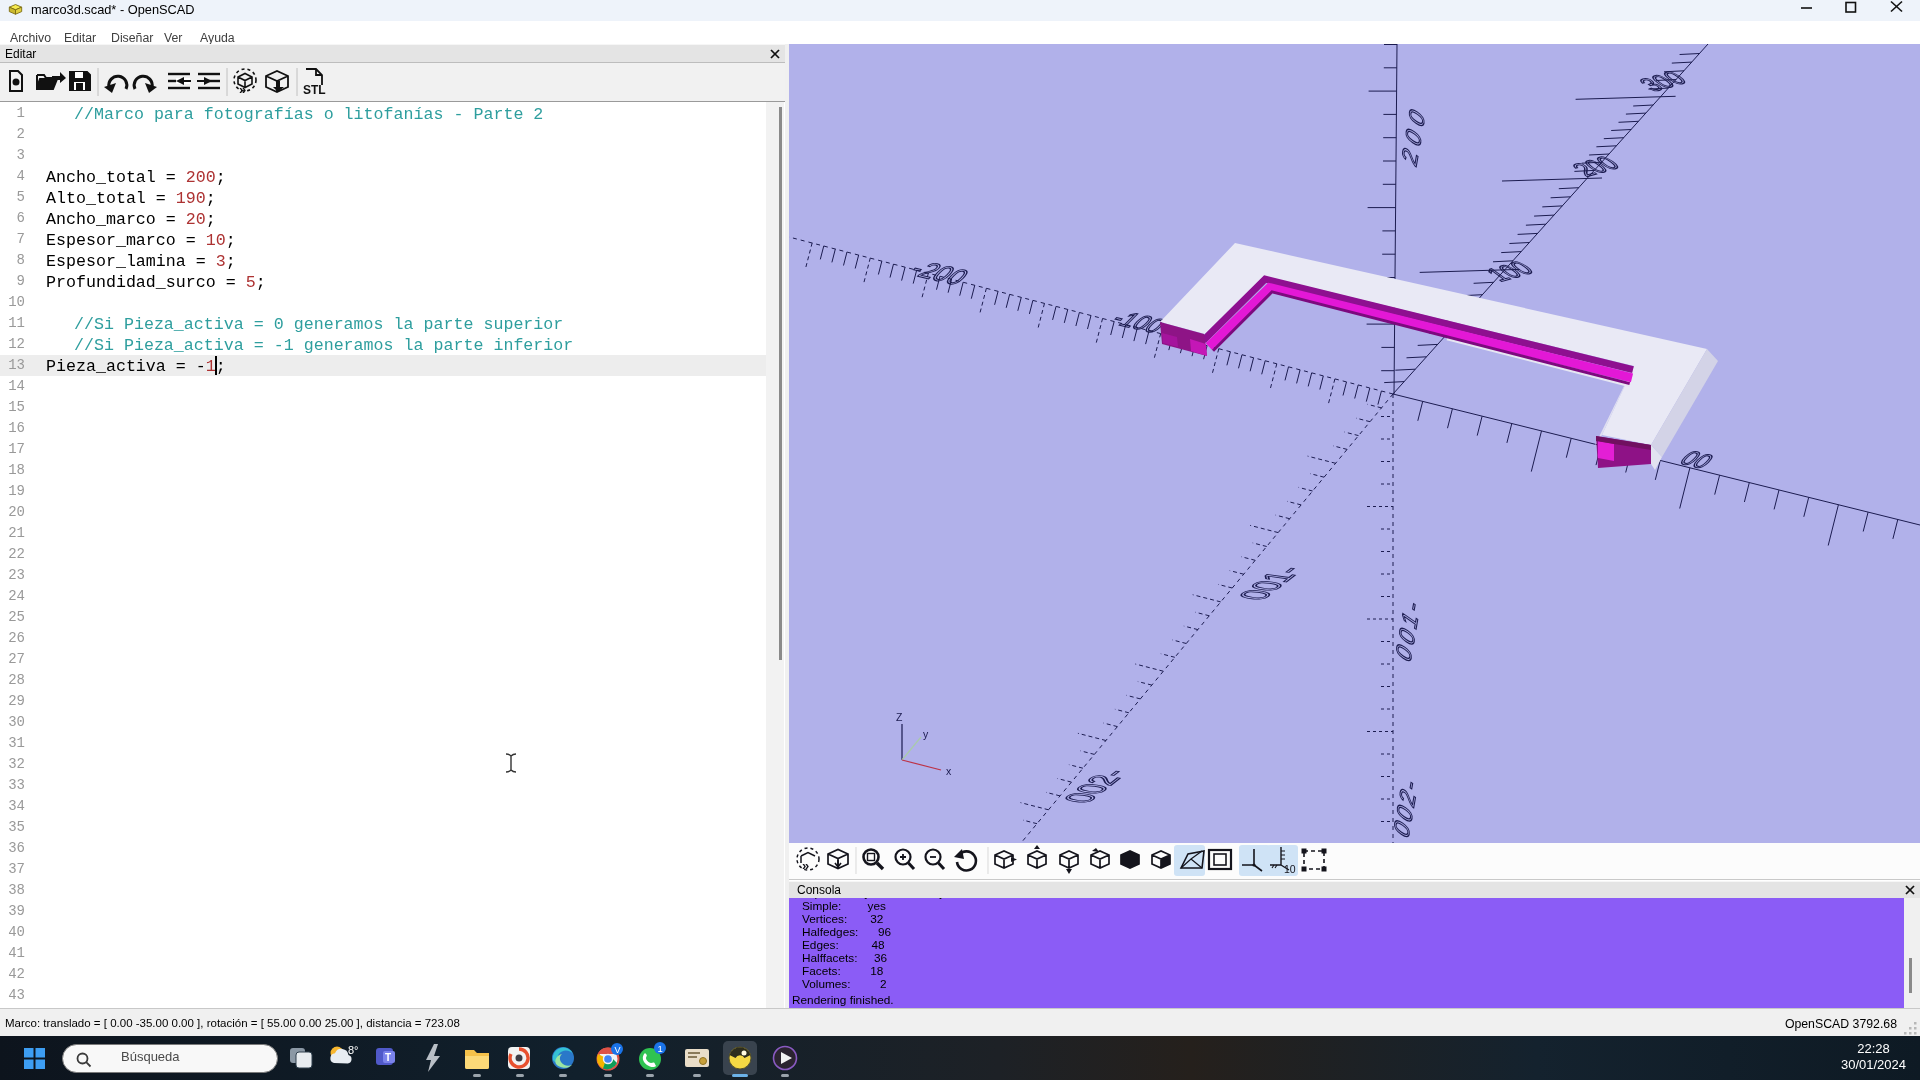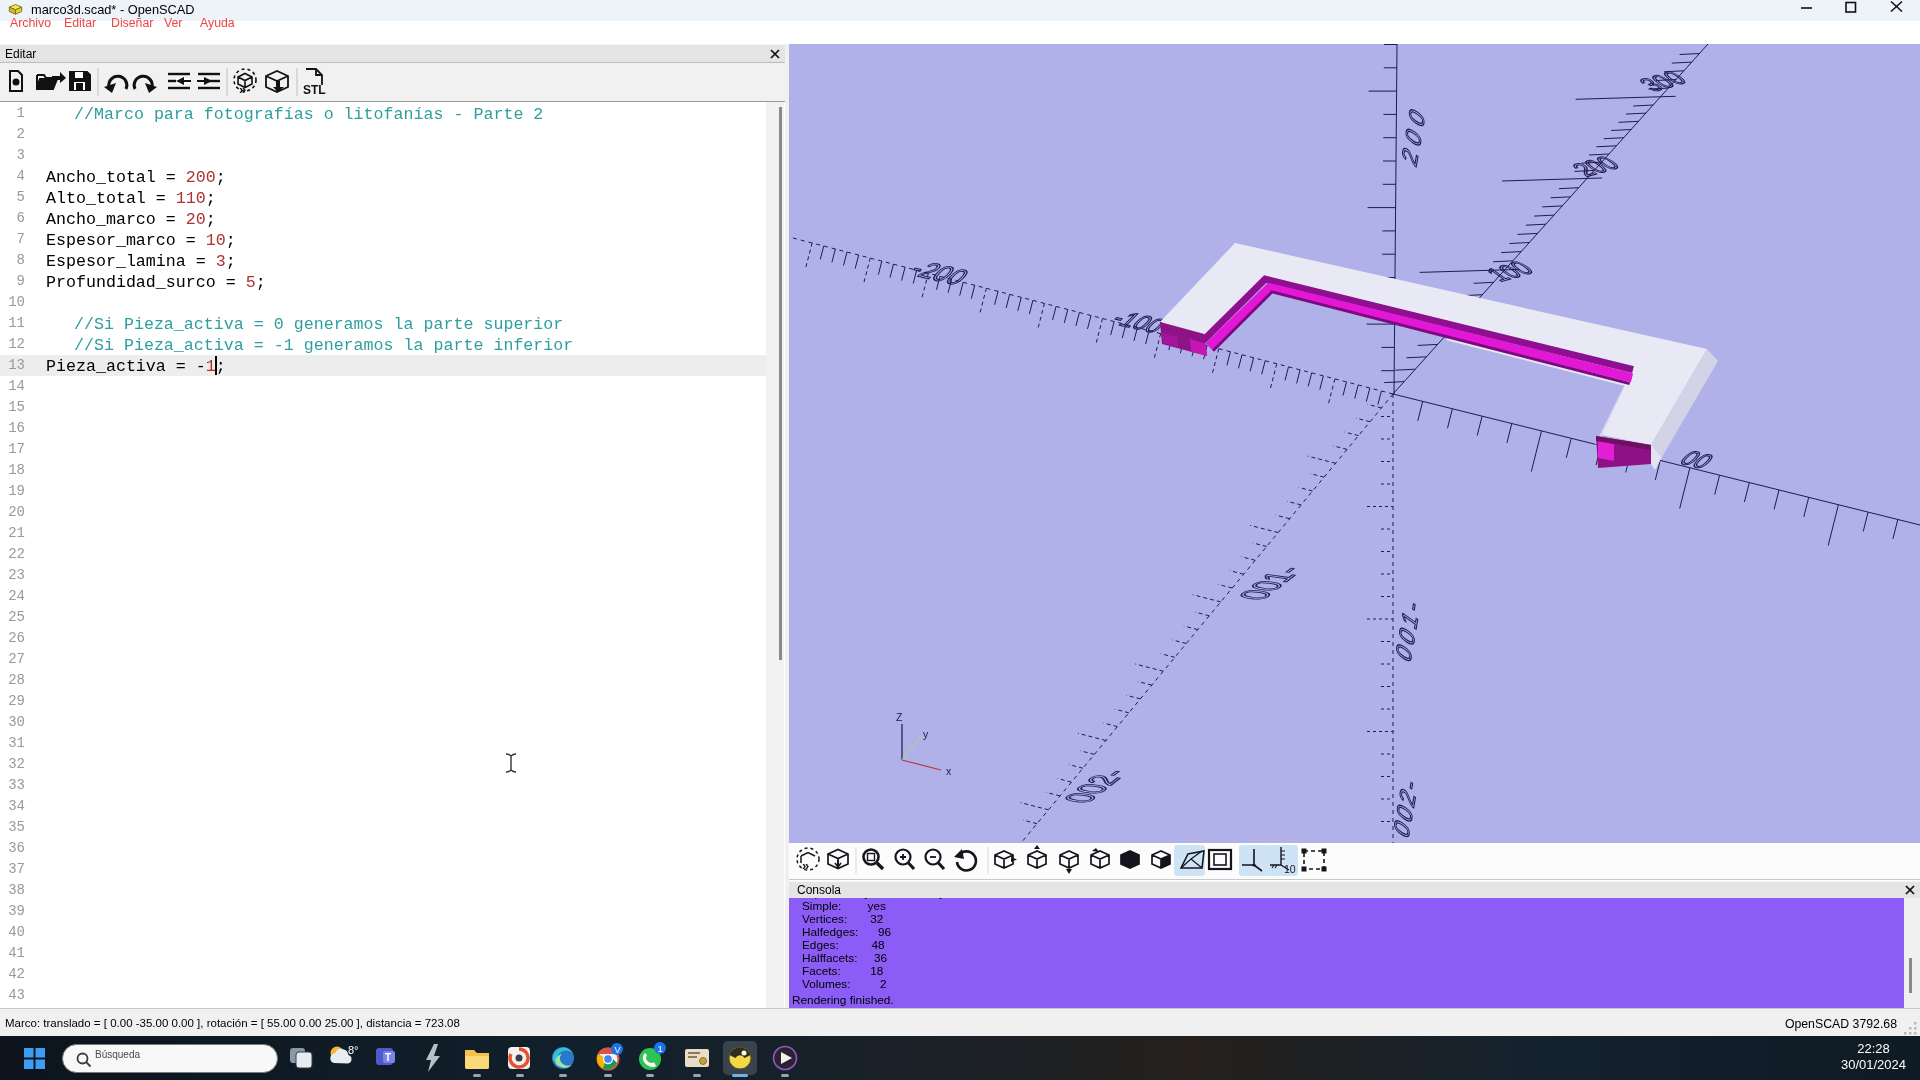--- a/index.html
+++ b/index.html
@@ -4,21 +4,21 @@
 <style>
 * { margin:0; padding:0; box-sizing:border-box; }
 html,body { width:1920px; height:1080px; overflow:hidden; font-family:"Liberation Sans",sans-serif; }
 #stage { position:absolute; left:0; top:0; width:1920px; height:1080px; background:#ffffff; }
 .abs { position:absolute; }
 
 
 #titlebar { left:0; top:0; width:1920px; height:21px; background:#eef3fa; }
 #titletext { left:31px; top:2px; font-size:12.8px; color:#000; }
 #menubar { left:0; top:21px; width:1920px; height:23px; background:#ffffff; }
-.menuitem { position:absolute; top:16px; font-size:12.3px; color:#ef4444; }
+.menuitem { position:absolute; top:31px; font-size:12.3px; color:#404040; }
 
 
 #edpanel { left:0; top:44px; width:785px; height:965px; background:#ffffff; }
 .phead { background:#e4e4e4; border-top:1px solid #f6f6f6; border-bottom:1px solid #bdbdbd; font-size:12px; color:#000; }
 #edhead { left:0; top:0; width:785px; height:19px; }
 #edhead span { position:absolute; left:5px; top:2px; }
 #edtoolbar { left:0; top:19px; width:785px; height:39px; background:#f1f1f1; border-bottom:1px solid #9a9a9a; }
 #edcode { left:0; top:58px; width:766px; height:907px; background:#ffffff; overflow:hidden; }
 #lnums { left:0; top:1px; width:25px; text-align:right; font-family:"Liberation Mono",monospace; font-size:14px; line-height:21px; color:#999999; white-space:pre; }
 #codetext { left:46px; top:2px; font-family:"Liberation Mono",monospace; font-size:16.65px; line-height:21px; color:#000; white-space:pre; }
@@ -178,21 +178,21 @@
 38
 39
 40
 41
 42
 43</pre>
     <pre id="codetext" class="abs"><span class="c">//Marco para fotografías o litofanías - Parte 2</span>
 
 
 Ancho_total = <span class="n">200</span>;
-Alto_total = <span class="n">110</span>;
+Alto_total = <span class="n">190</span>;
 Ancho_marco = <span class="n">20</span>;
 Espesor_marco = <span class="n">10</span>;
 Espesor_lamina = <span class="n">3</span>;
 Profundidad_surco = <span class="n">5</span>;
 
 <span class="c">//Si Pieza_activa = 0 generamos la parte superior</span>
 <span class="c">//Si Pieza_activa = -1 generamos la parte inferior</span>
 Pieza_activa = -<span class="n">1</span>;
 
 
@@ -558,21 +558,21 @@
         </g>
   </svg>
 </div>
 
 <div id="taskbar" class="abs">
   <div id="search"></div>
   <svg class="abs" style="left:75px;top:15px" width="18" height="18" viewBox="0 0 18 18">
     <circle cx="7.5" cy="7.5" r="5" fill="none" stroke="#3a3a3a" stroke-width="1.8"></circle>
     <line x1="11.2" y1="11.2" x2="15.5" y2="15.5" stroke="#3a3a3a" stroke-width="1.8"></line>
   </svg>
-  <div class="abs" style="left:95px;top:13px;font-size:10px;color:#4a4a4a">Búsqueda</div>
+  <div class="abs" style="left:121px;top:13px;font-size:13px;color:#4a4a4a">Búsqueda</div>
   <svg class="abs" style="left:0;top:0" width="820" height="44" viewBox="0 0 820 44">
 
     <g fill="#3d9df2">
       <rect x="24" y="12" width="9.5" height="9.5"></rect>
           <rect x="35.5" y="12" width="9.5" height="9.5"></rect>
       <rect x="24" y="23.5" width="9.5" height="9.5"></rect>
           <rect x="35.5" y="23.5" width="9.5" height="9.5"></rect>
     </g>
 
     <rect x="290" y="12" width="15" height="15" rx="3" fill="#8b98a5"></rect>

